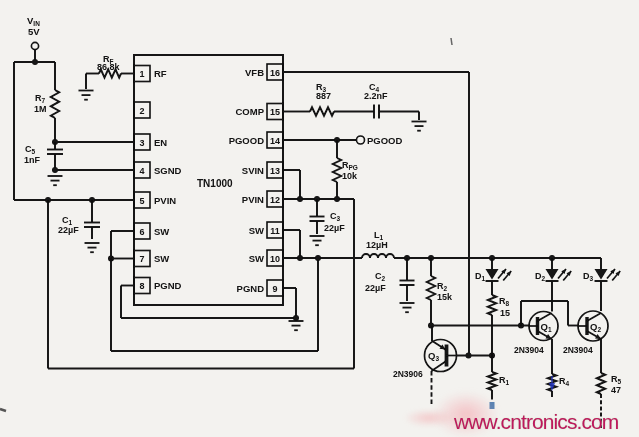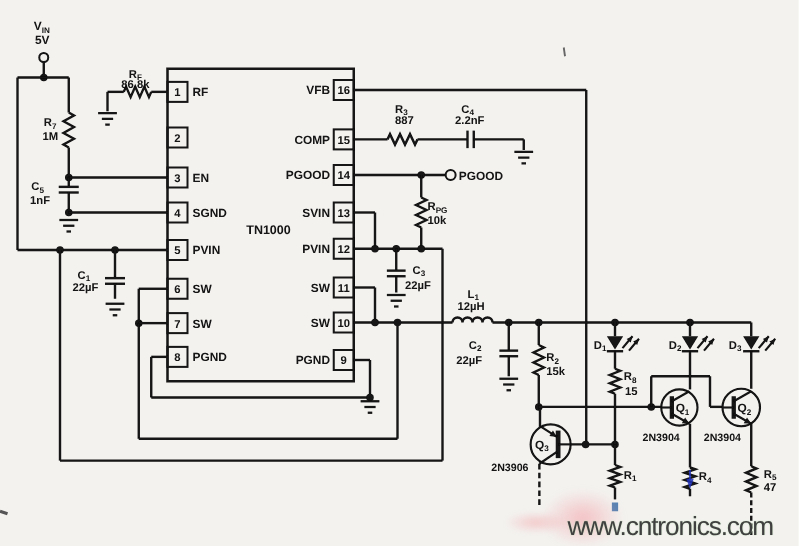--- a/index.html
+++ b/index.html
@@ -1,15 +1,15 @@
 <!DOCTYPE html>
 <html><head><meta charset="utf-8"><style>
 html,body{margin:0;padding:0;}
 #c{position:relative;width:639px;height:437px;background:#f3f2ef;overflow:hidden;}
-.wm{position:absolute;left:454px;top:410px;font-family:"Liberation Sans",sans-serif;font-size:21px;color:#404040;letter-spacing:-0.9px;text-shadow:0 0 1.2px #b9dcb0;}
+.wm{position:absolute;left:454px;top:410px;font-family:"Liberation Sans",sans-serif;font-size:21px;color:#be185d;letter-spacing:-0.9px;text-shadow:0 0 1.2px #b9dcb0;}
 .pink1{position:absolute;left:434px;top:392px;width:64px;height:45px;background:radial-gradient(ellipse at center,rgba(244,160,168,0.6),rgba(244,160,168,0) 72%);filter:blur(3px);}
 .pink2{position:absolute;left:406px;top:410px;width:46px;height:16px;background:radial-gradient(ellipse at center,rgba(243,168,172,0.55),rgba(243,168,172,0) 78%);filter:blur(2px);}
 </style></head><body>
 <div id="c">
 <svg width="639" height="437" viewBox="0 0 639 437">
       <defs>
         <filter id="soft" x="-2%" y="-2%" width="104%" height="104%">
           <feGaussianBlur stdDeviation="0.32"></feGaussianBlur>
         </filter>
       </defs>

